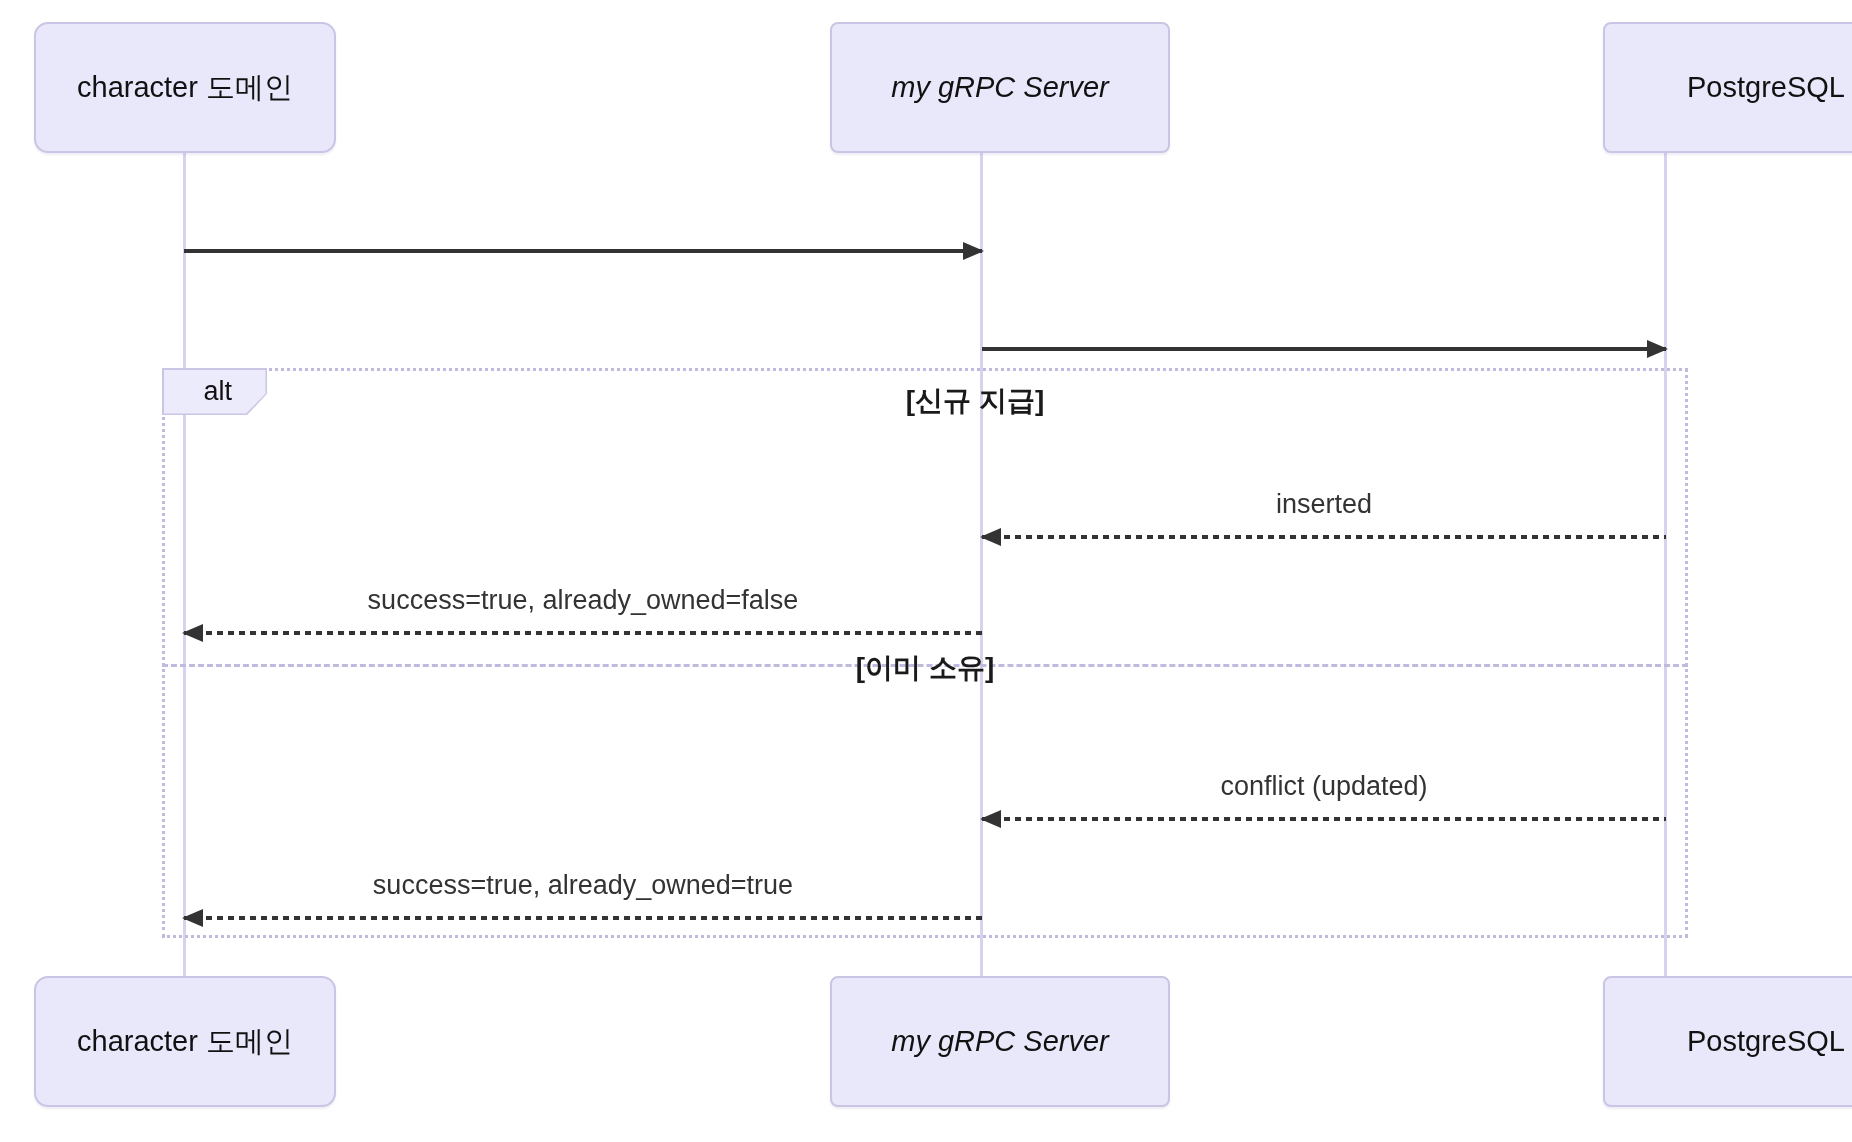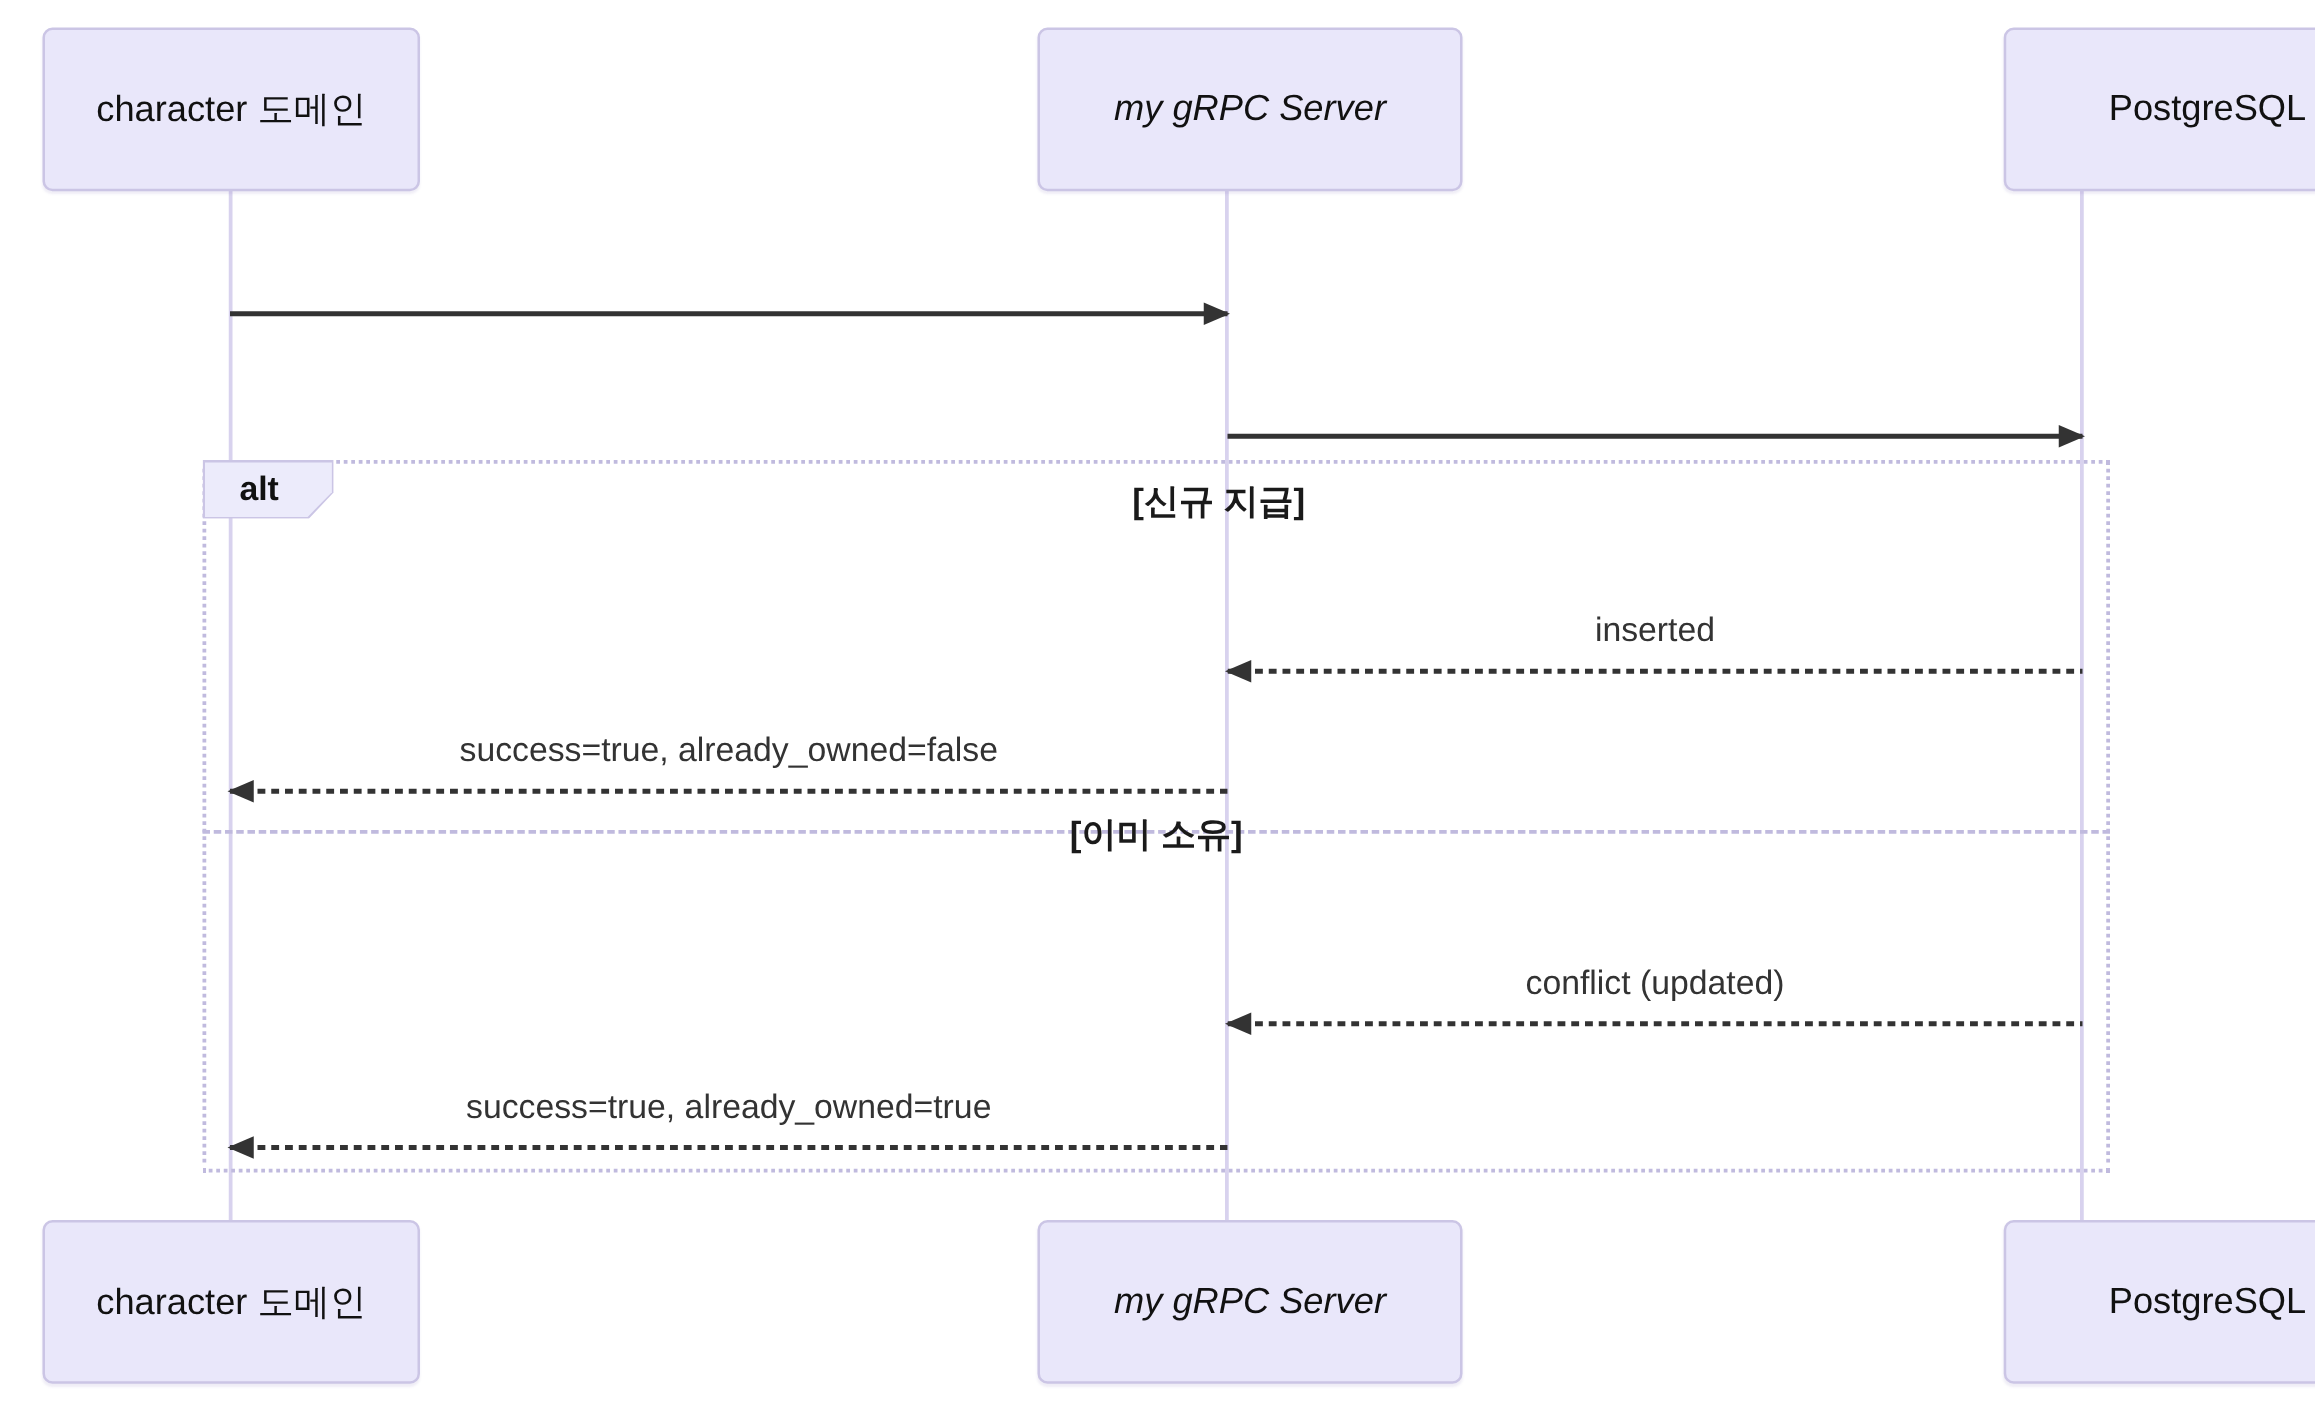--- a/index.html
+++ b/index.html
@@ -31,21 +31,21 @@
     background:var(--actor-fill);
     border:2px solid var(--actor-border);
     border-radius:8px;
     display:flex;align-items:center;justify-content:center;
     font-size:29px;
     color:#111111;
     box-shadow:0 2px 2px rgba(120,110,180,0.12);
   }
   .actor.top{top:22px;}
   .actor.bottom{top:976px;}
-  .actor.a-char{left:34px;width:302px;}
+  .actor.a-char{left:34px;width:302px;border-radius:14px;}
   .actor.a-grpc{left:830px;width:340px;font-style:italic;}
   .actor.a-pg{left:1603px;width:302px;padding-left:24px;}
 
   .msg-label{
     position:absolute;
     transform:translateX(-50%);
     white-space:nowrap;
     font-size:27px;
     color:var(--text);
   }
@@ -83,22 +83,22 @@
     left:162px;top:368px;width:105px;height:47px;
     background:var(--actor-border);
     clip-path:polygon(0 0,100% 0,100% 55%,81% 100%,0 100%);
   }
   .alt-tab-inner{
     position:absolute;
     left:1.5px;top:1.5px;right:1.5px;bottom:1.5px;
     background:#ecebfb;
     clip-path:polygon(0 0,100% 0,100% 55%,81% 100%,0 100%);
     display:flex;align-items:center;
-    padding-left:28px;
-    font-size:27px;font-weight:700;color:#111111;
+    padding-left:40px;
+    font-size:27px;font-weight:400;color:#111111;
   }
   .section-label{
     position:absolute;
     transform:translateX(-50%);
     white-space:nowrap;
     font-size:28px;font-weight:600;color:#1a1a1a;
   }
 </style>
 </head>
 <body>

